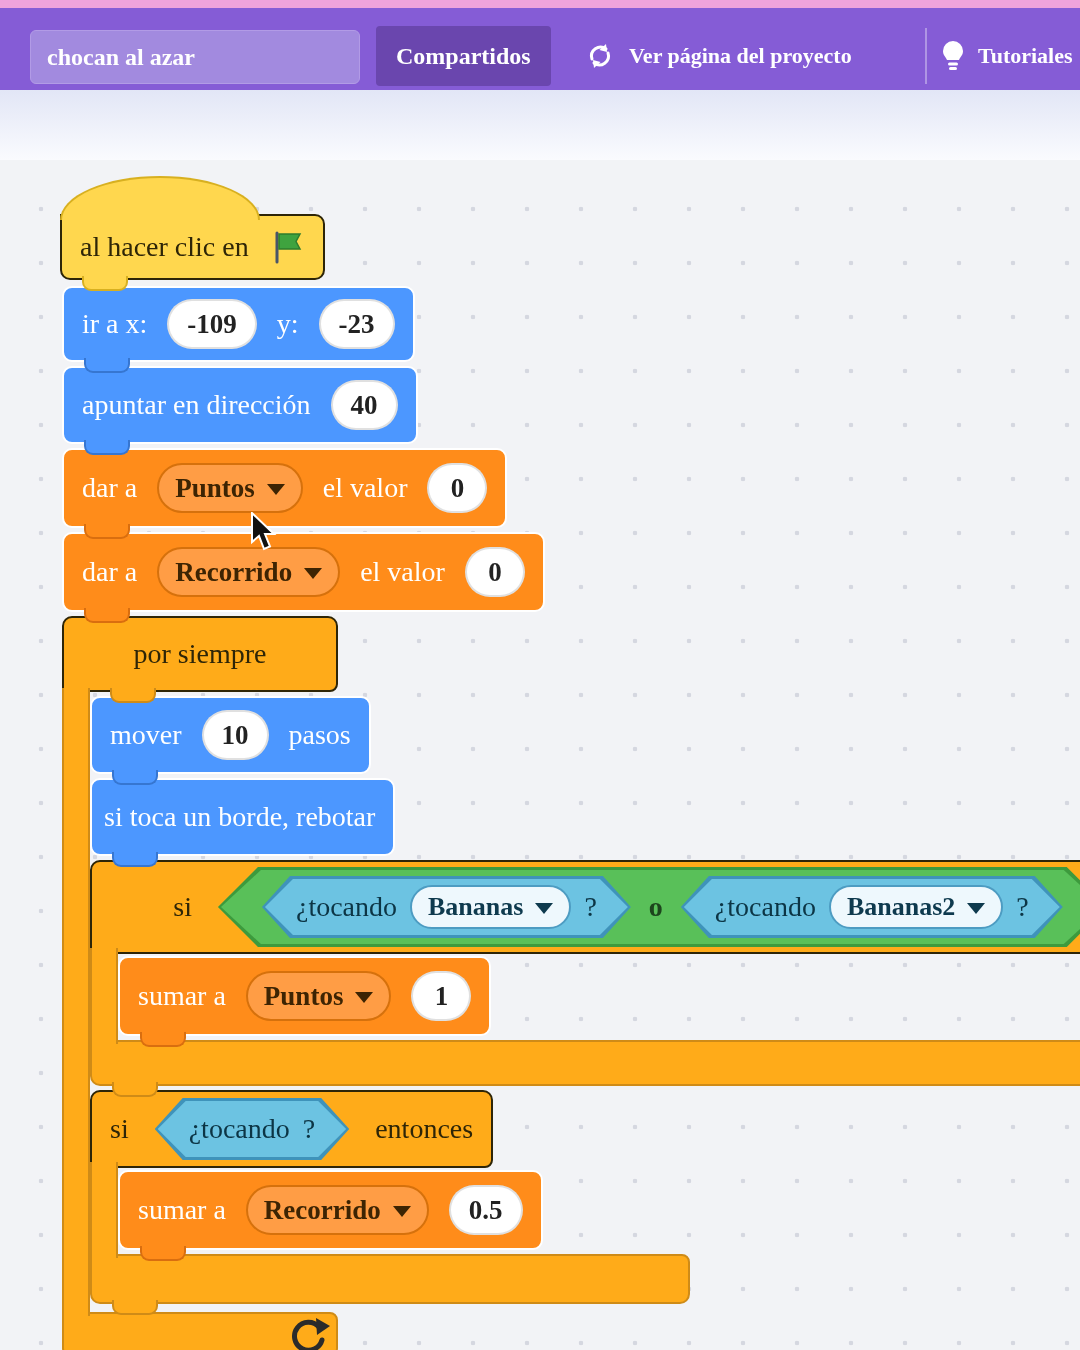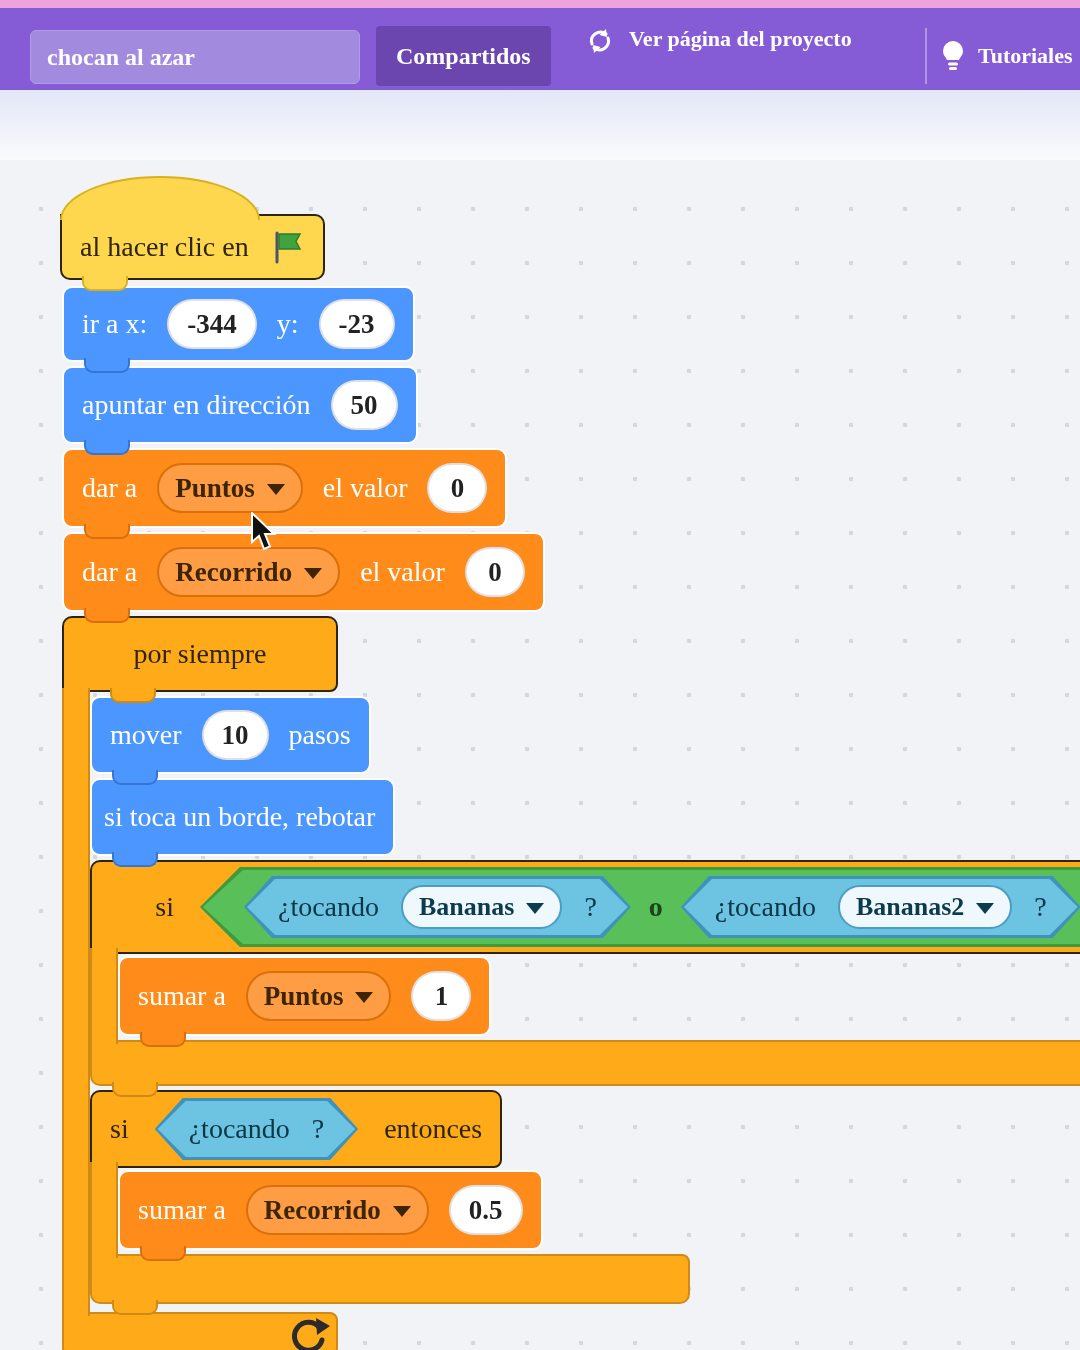--- a/index.html
+++ b/index.html
@@ -7,21 +7,21 @@
           font-family:Liberation Serif, serif; }
 
   
   .top-strip { position:absolute; left:0; top:0; width:100%; height:8px; background:#efa3dc; }
   .menu-bar  { position:absolute; left:0; top:8px; width:100%; height:82px; background:#855cd6; }
   .project-name { position:absolute; left:30px; top:22px; width:330px; height:54px; box-sizing:border-box;
           background:#a28adf; border:1px solid #b29be6; border-radius:6px; color:#fff; font-weight:700;
           font-size:24px; padding:0 16px; font-family:inherit; outline:none; }
   .shared-btn { position:absolute; left:376px; top:18px; height:60px; padding:0 20px; background:#6a46ae;
           color:#fff; border-radius:4px; font-size:24px; font-weight:700; display:flex; align-items:center; }
-  .view-project-btn { position:absolute; left:585px; top:18px; height:60px; display:flex; align-items:flex-start;
+  .view-project-btn { position:absolute; left:585px; top:18px; height:60px; display:flex; align-items:center;
           gap:14px; color:#fff; font-size:22px; font-weight:700; }
   .menu-divider { position:absolute; left:925px; top:20px; width:2px; height:56px; background:rgba(255,255,255,0.35); }
   .tutorials-btn { position:absolute; left:938px; top:18px; height:60px; display:flex; align-items:center;
           gap:10px; color:#fff; font-size:22px; font-weight:700; }
   .subbar { position:absolute; left:0; top:90px; width:100%; height:70px;
           background:linear-gradient(#e2e6f6, #fafbfe); }
 
   
   .canvas { position:absolute; left:0; top:160px; width:1080px; height:1190px; overflow:hidden;
           background-color:#f2f3f6;
@@ -59,21 +59,21 @@
   .dd-sense { background:#eef8fd; border:2px solid #4d9cc2; color:#0e3a4e; height:44px; font-size:26px; }
   .caret { width:0; height:0; border-left:9px solid transparent; border-right:9px solid transparent;
           border-top:11px solid currentColor; margin-top:3px; flex:0 0 auto; }
 
   
   .hex { position:relative; display:inline-flex; align-items:center; }
   .hexclip { clip-path:polygon(var(--bev) 0%, calc(100% - var(--bev)) 0%, 100% 50%,
           calc(100% - var(--bev)) 100%, var(--bev) 100%, 0% 50%); }
   .hexbg { position:absolute; inset:0; background:var(--hbd); }
   .hexfg { position:absolute; inset:3px; background:var(--hbg); }
-  .hexrow { position:relative; z-index:1; display:flex; align-items:center; gap:22px;
+  .hexrow { position:relative; z-index:1; display:flex; align-items:center; gap:13px;
           padding:0 var(--pad); height:100%; }
   .hex-or    { --hbd:#3d9a3d; --hbg:#59c059; --bev:40px; --pad:44px; height:80px; color:#1d451d; font-weight:600; }
   .hex-touch { --hbd:#3f93ba; --hbg:#6cc3e2; --bev:28px; --pad:34px; height:62px; color:#0c3545; font-weight:500; }
 
   .if-header { border-radius:10px 10px 8px 0; gap:26px; width:max-content; }
   .loop-arrow { position:absolute; }
   .cursor { position:absolute; z-index:10; }
 </style>
 </head>
 <body>
@@ -113,28 +113,28 @@
     <div class="block c-events tab" style="left:60px; top:54px; height:66px; border-radius:0 10px 10px 10px;">
       <span>al hacer clic en</span>
       <svg width="36" height="36" viewBox="0 0 36 36">
         <path d="M8 4 L8 33" stroke="#4a5568" stroke-width="3" stroke-linecap="round"></path>
         <path d="M10 5 H31 L27 12.5 L31 20 H10 Z" fill="#3fa33f" stroke="#2e7d2e" stroke-width="1.5"></path>
       </svg>
     </div>
 
     <div class="block c-motion tab" style="left:62px; top:126px; height:76px;">
       <span>ir a x:</span>
-      <span class="num-pill">-344</span>
+      <span class="num-pill">-109</span>
       <span>y:</span>
       <span class="num-pill">-23</span>
     </div>
 
     <div class="block c-motion tab" style="left:62px; top:206px; height:78px;">
       <span>apuntar en dirección</span>
-      <span class="num-pill">50</span>
+      <span class="num-pill">40</span>
     </div>
 
     <div class="block c-var tab" style="left:62px; top:288px; height:80px;">
       <span>dar a</span>
       <span class="dd dd-var">
         <span>Puntos</span>
         <span class="caret"></span>
       </span>
       <span>el valor</span>
       <span class="num-pill">0</span>

